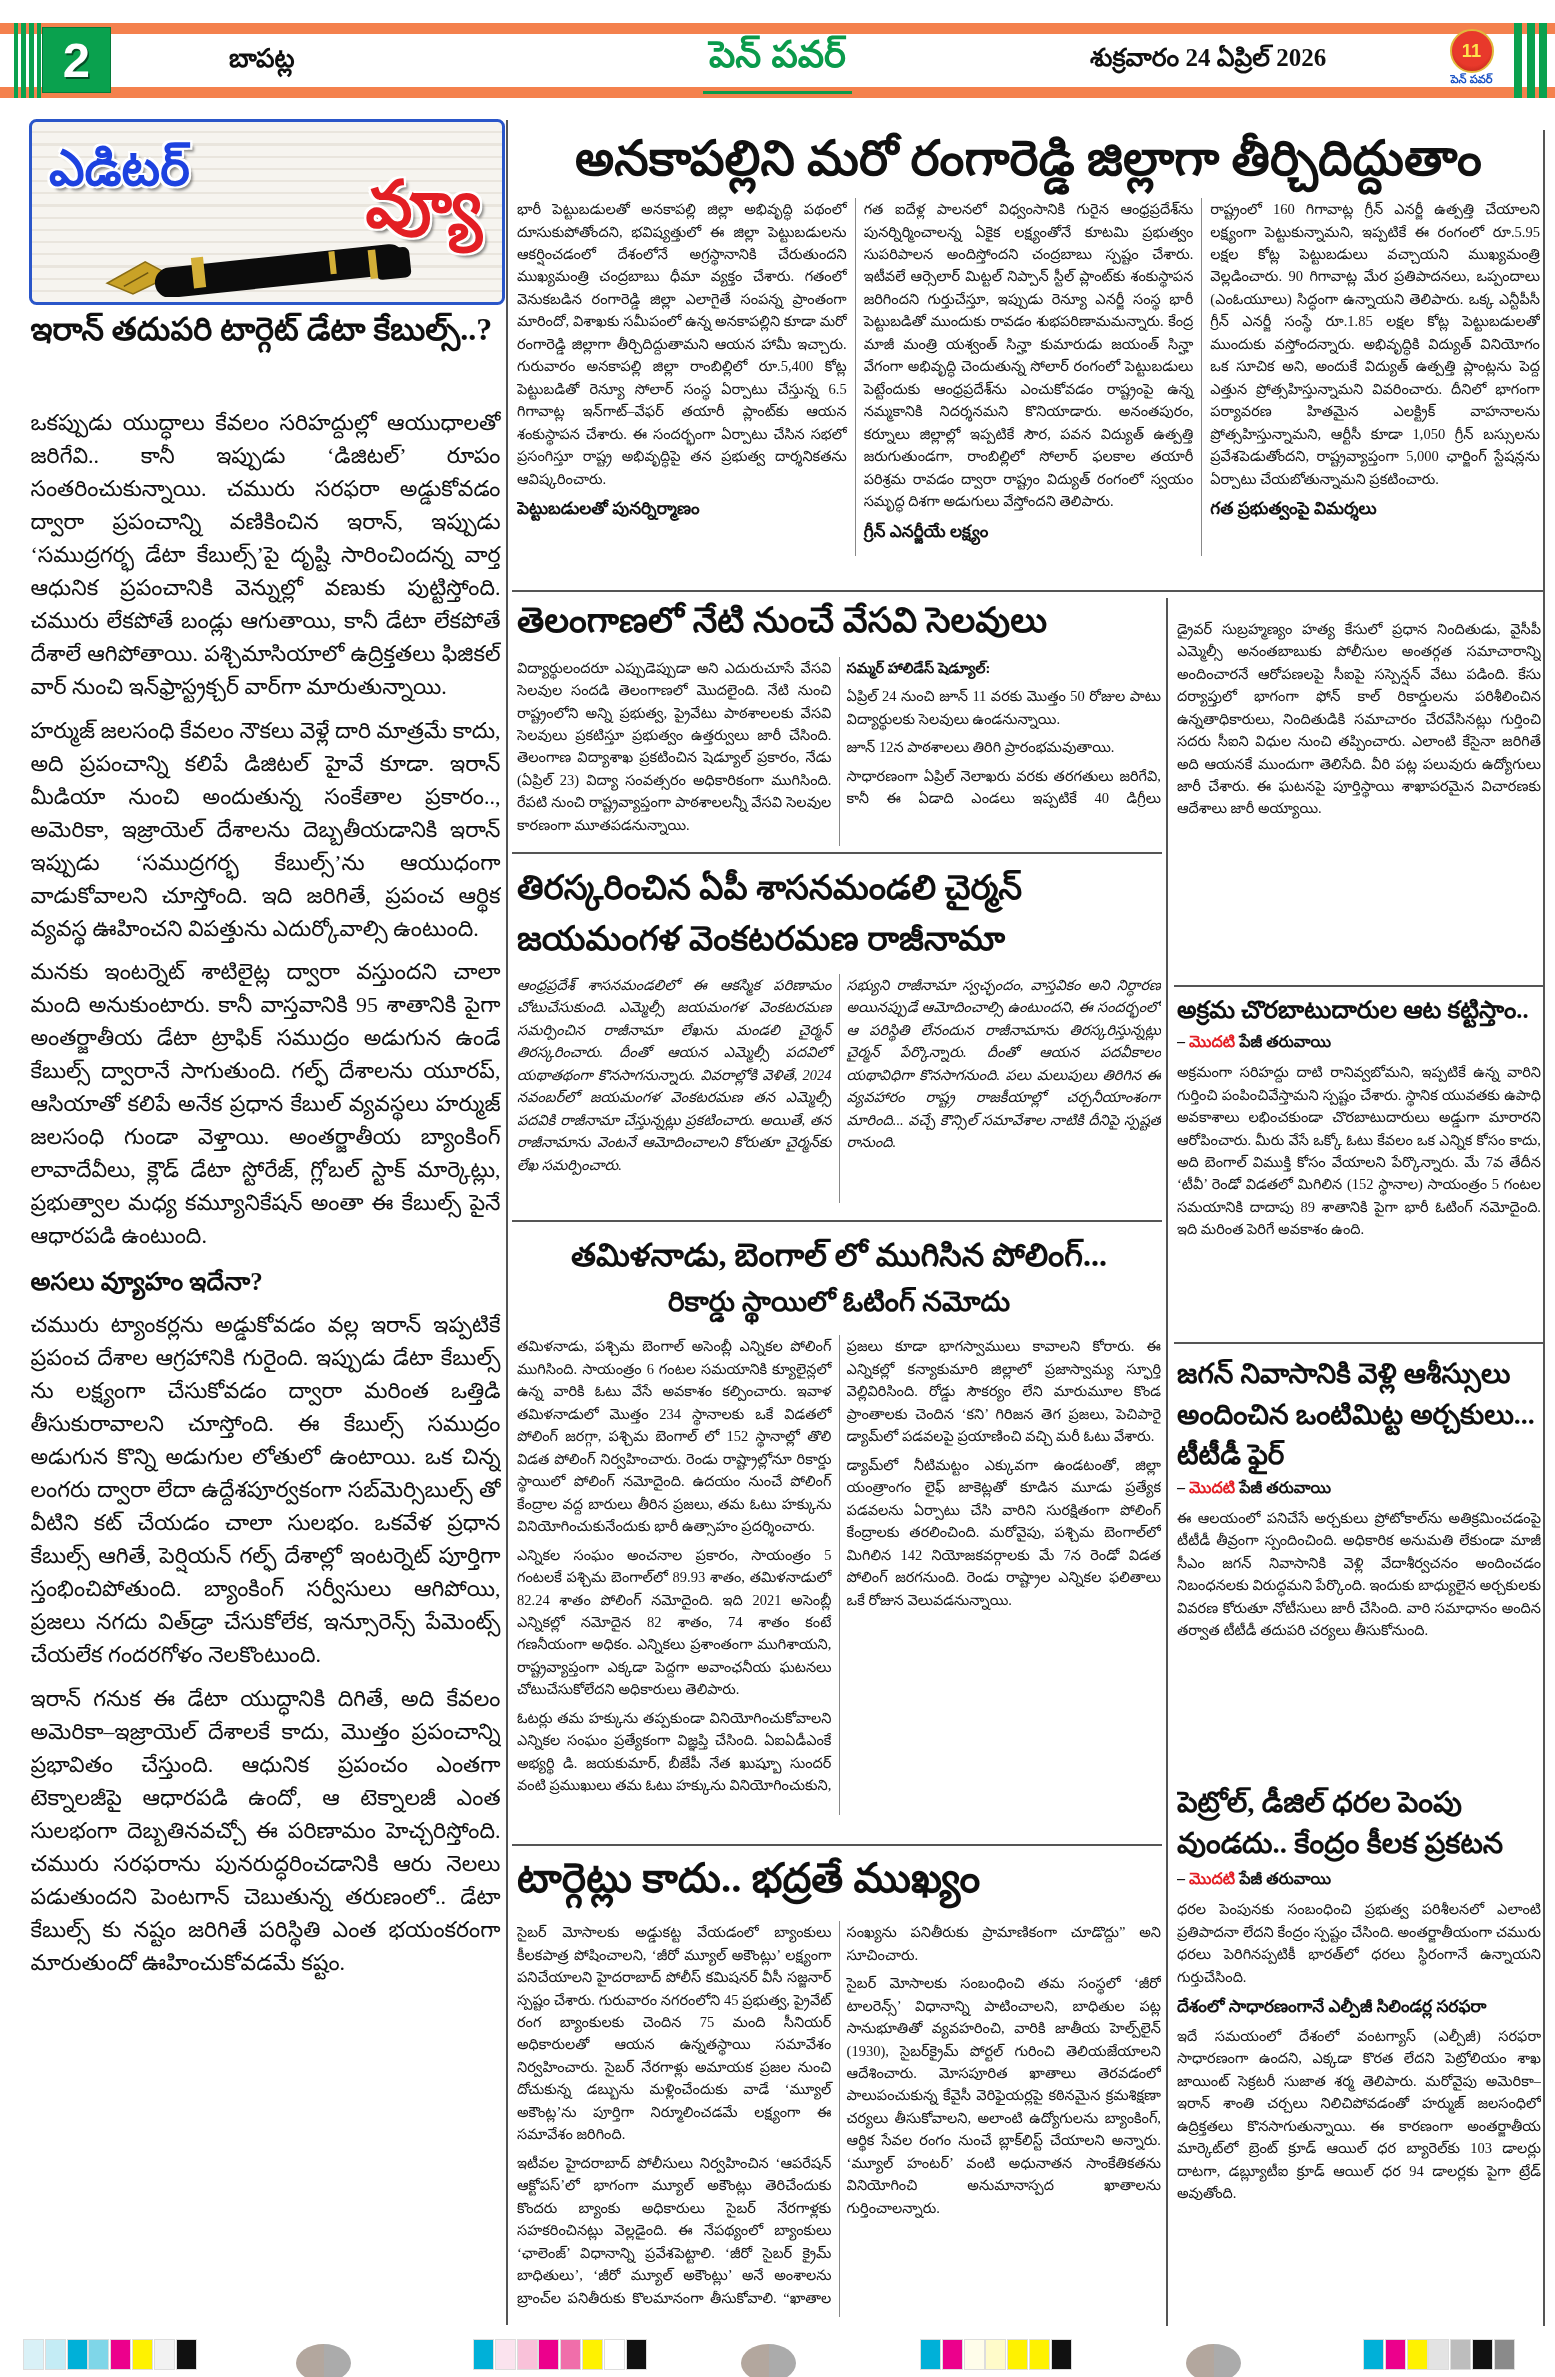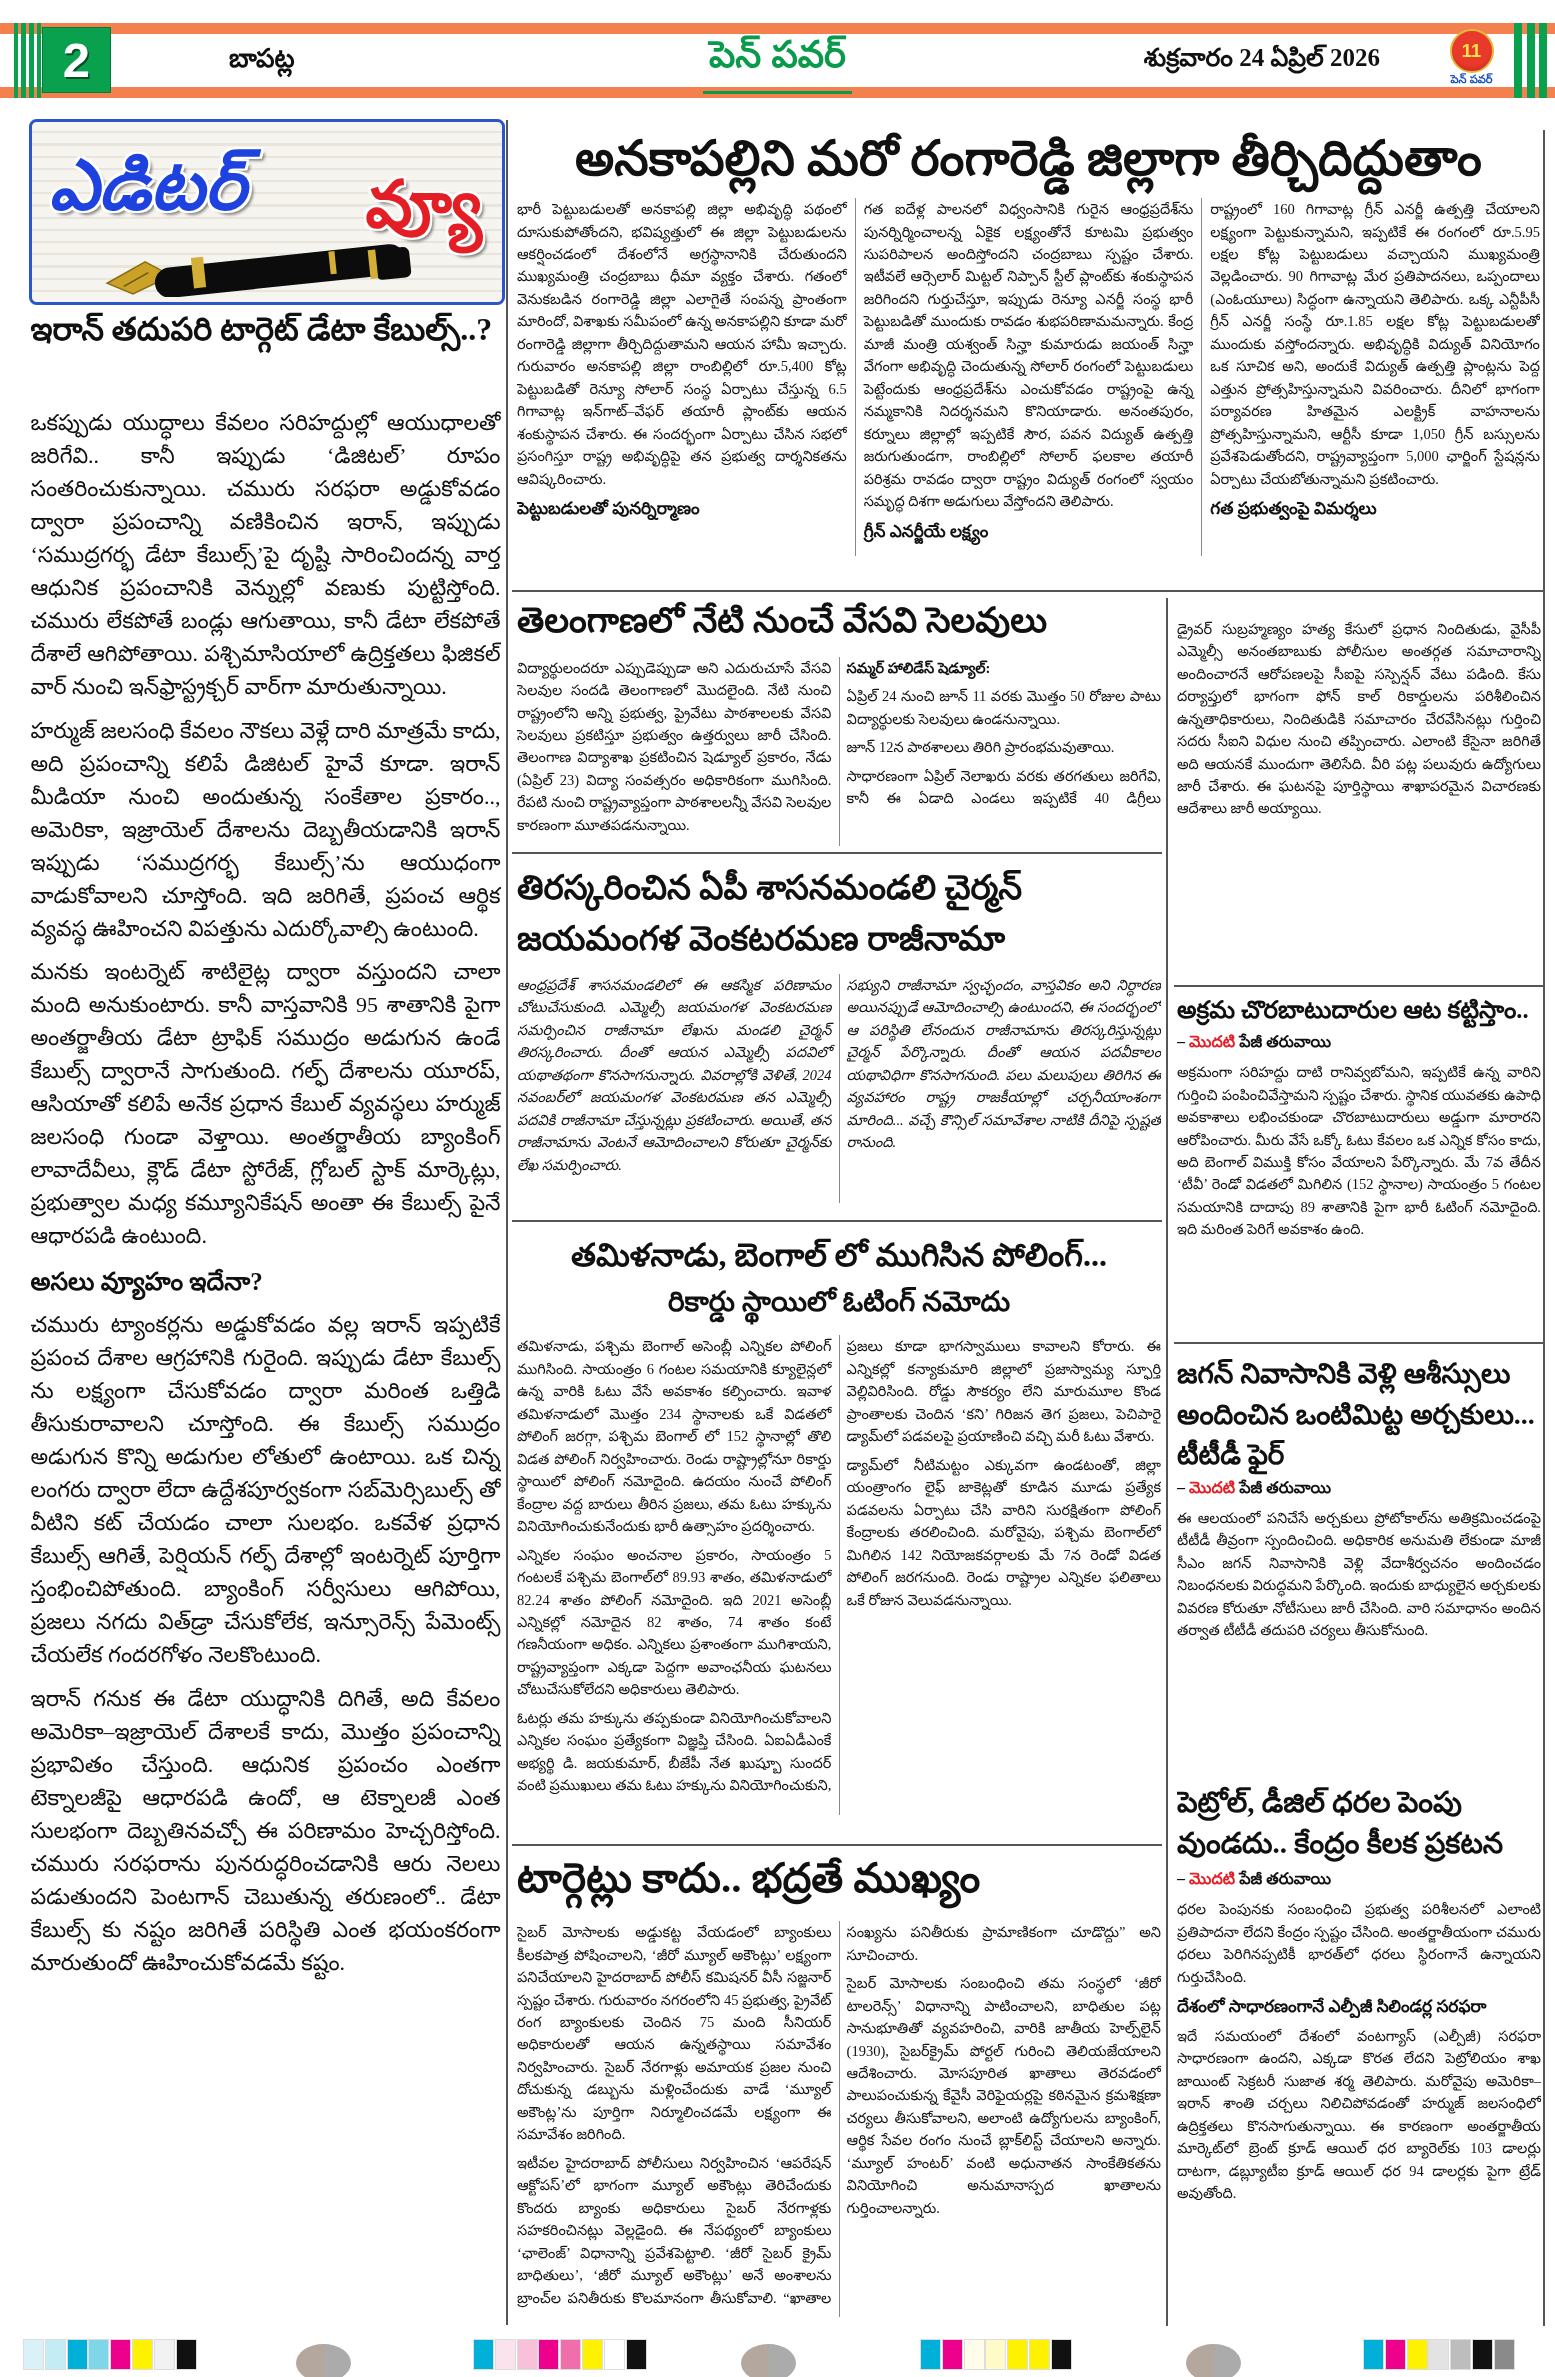--- a/index.html
+++ b/index.html
@@ -9,35 +9,35 @@
   .hdr-stripe{position:absolute;left:0;width:1555px;height:10.7px;background:#f4814d;}
   .pin{position:absolute;top:23px;height:75px;background:#0aa14e;}
   .pagenum-box{position:absolute;left:42px;top:27.4px;width:67px;height:64px;background:#0aa14e;
                display:flex;align-items:center;justify-content:center;border:1.5px solid #067a3a;}
   .pagenum-box span{font-family:"Liberation Sans",sans-serif;font-size:49px;font-weight:bold;color:#fff;
                text-shadow:1.5px 1.5px 0 #044d25;}
   .hdr-place{position:absolute;left:229px;top:44px;width:198px;font-size:26px;font-weight:bold;}
   .masthead{position:absolute;left:0;top:34px;width:1555px;text-align:center;}
   .masthead b{display:inline-block;font-size:37px;color:#0a9a4b;border-bottom:3.8px solid #0a9a4b;
               padding:0 6.1px 6.1px 6.1px;font-family:"Liberation Sans",sans-serif;}
-  .hdr-date{position:absolute;left:1090px;top:44px;width:290px;text-align:right;font-size:25px;font-weight:bold;}
+  .hdr-date{position:absolute;left:1090px;top:44px;width:290px;font-size:25px;font-weight:bold;}
   .logo{position:absolute;left:1432px;top:29px;width:79px;height:66px;text-align:center;}
   .logo .badge{width:40px;height:40px;margin:0 auto;border-radius:50%;
         background:radial-gradient(circle at 50% 40%,#e8392b 60%,#b01f14);border:2.3px solid #e0b93c;
         display:flex;align-items:center;justify-content:center;}
   .logo .badge span{color:#ffe34d;font-size:18.3px;font-weight:bold;font-family:"Liberation Sans",sans-serif;}
   .logo .lname{font-size:11.4px;font-weight:bold;color:#1b53c4;font-family:"Liberation Sans",sans-serif;}
   
   .vr{position:absolute;width:1.5px;background:#555;}
   .hr{position:absolute;height:1.5px;background:#555;}
   
   .edbox{position:absolute;left:29px;top:119px;width:470px;height:180px;border:3px solid #2a56c9;border-radius:7.6px;
          background:repeating-linear-gradient(0deg,#f6f4ef 0 10px,#e9e5dd 10px 12.2px);overflow:hidden;}
-  .edbox .w1{position:absolute;left:17px;top:23px;font-family:"Liberation Sans",sans-serif;font-size:70px;font-weight:bold;
-         color:#1d42e0;text-shadow:2.3px 2.3px 0 #fff,-2.3px -2.3px 0 #fff,2.3px -2.3px 0 #fff,-2.3px 2.3px 0 #fff,3.8px 3.8px 3px rgba(0,0,0,.45);font-style:italic;}
+  .edbox .w1{position:absolute;left:17px;top:17px;font-family:"Liberation Sans",sans-serif;font-size:50px;font-weight:bold;
+         color:#1d42e0;text-shadow:2.3px 2.3px 0 #fff,-2.3px -2.3px 0 #fff,2.3px -2.3px 0 #fff,-2.3px 2.3px 0 #fff,3.8px 3.8px 3px rgba(0,0,0,.45);}
   .edbox .w2{position:absolute;right:20px;top:44px;font-family:"Liberation Sans",sans-serif;font-size:66px;font-weight:bold;
          color:#e31e24;text-shadow:2.3px 2.3px 0 #fff,-2.3px -2.3px 0 #fff,2.3px -2.3px 0 #fff,-2.3px 2.3px 0 #fff,3.8px 3.8px 3px rgba(0,0,0,.45);}
   .edbox svg{position:absolute;left:69px;bottom:4.6px;}
   .ed-headline{position:absolute;left:30.5px;top:308px;width:468px;font-size:32px;font-weight:bold;line-height:1.35;}
   .ed-body{position:absolute;left:30.5px;top:406px;width:470px;height:1921px;overflow:hidden;
            font-size:22px;line-height:1.5;text-align:justify;}
   .ed-body p{margin:0 0 10.7px 0;}
   .ed-body h4{margin:4.6px 0 7.6px 0;font-size:25px;}
   
   .art{position:absolute;overflow:hidden;}

